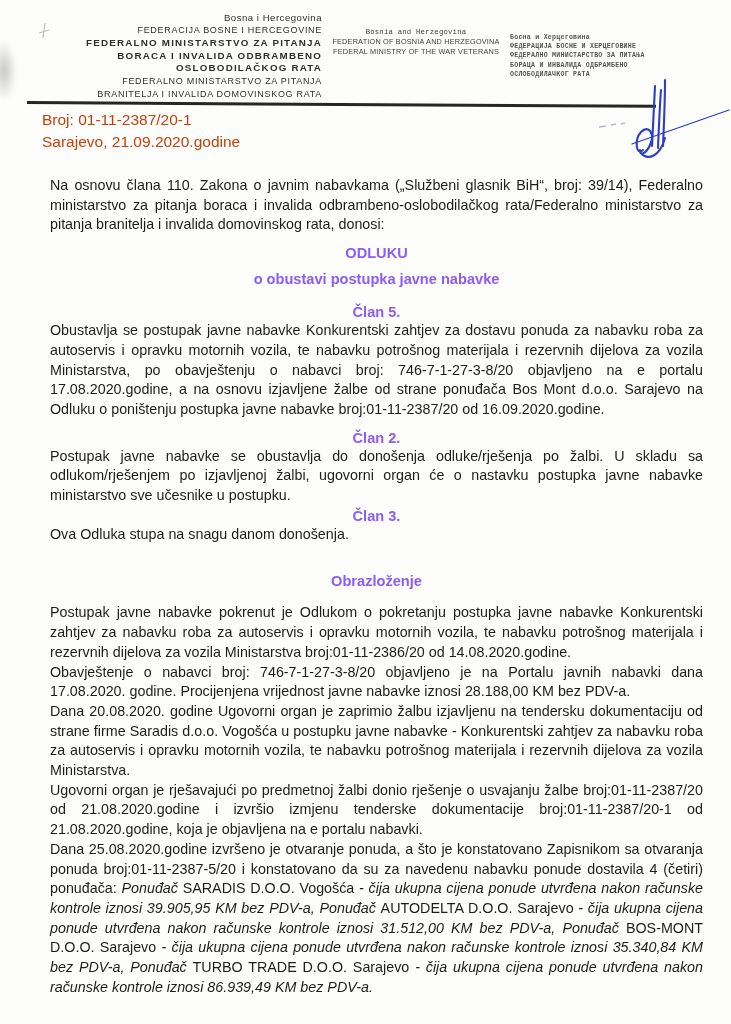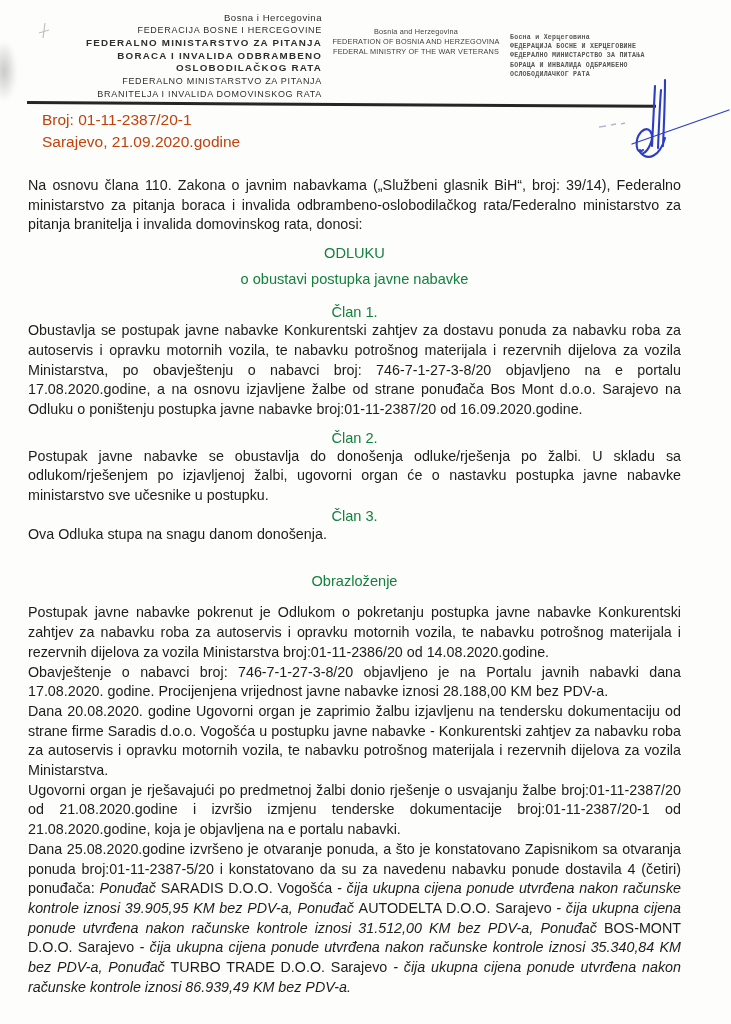--- a/index.html
+++ b/index.html
@@ -9,39 +9,39 @@
     font-family:"Liberation Sans",sans-serif;color:#1d1d1d;
   }
   
   .letterhead{position:absolute;top:12px;left:30px;right:18px;display:flex;}
   .h-left{width:292px;text-align:right;color:#2e2e2e;}
   .h-left .s1{font-size:9.6px;line-height:12.4px;letter-spacing:.5px;}
   .h-left .s2{font-size:9px;line-height:12.4px;letter-spacing:.7px;}
   .h-left .b {font-size:9.8px;line-height:12.8px;letter-spacing:1.2px;font-weight:bold;}
   .h-center{width:188px;text-align:center;padding-top:15px;color:#3e3e3e;
     font-size:7.3px;line-height:10px;letter-spacing:.2px;}
-  .h-center .cap{text-transform:none;}
+  .h-center .cap{text-transform:none;font-family:Liberation Mono, monospace;}
   .h-right{flex:1;text-align:left;padding-top:21px;color:#565656;
     font-family:Liberation Mono, monospace;font-weight:bold;
     font-size:6.6px;line-height:9.2px;letter-spacing:.25px;filter:blur(.35px);}
   .rule{position:absolute;top:101px;left:27px;width:629px;height:2.6px;
     background:#262626;transform:rotate(.35deg);transform-origin:left center;}
   
   .meta{position:absolute;top:109px;left:42px;font-size:15.5px;line-height:21.5px;color:#c2410c;}
   
   .signature{position:absolute;left:594px;top:76px;}
   .pencil{position:absolute;left:36px;top:18px;opacity:.55;}
   .smudge{position:absolute;left:-9px;top:40px;width:26px;height:62px;
     background:radial-gradient(ellipse at center,rgba(110,110,110,.38),rgba(110,110,110,0) 70%);
     filter:blur(2px);}
   
-  .body{position:absolute;top:176px;left:28px;width:653px;
+  .body{position:absolute;top:176px;left:50px;width:653px;
     font-size:14.3px;line-height:19.7px;}
   .body p{margin:0;text-align:justify;}
-  .ch{text-align:center;font-weight:normal;font-size:14.6px;line-height:18px;color:#15803d;}
+  .ch{text-align:center;font-weight:bold;font-size:14.6px;line-height:18px;color:#8b5cf6;}
   .t1{margin-top:9px;}
   .t2{margin-top:8px;}
   .h-c1{margin-top:15px;}
   .p-c1{margin-top:13px;}
   .h-c2{margin-top:9px;}
   .p-c2{margin-top:9px;}
   .h-c3{margin-top:1px;}
   .p-c3{margin-top:12px;}
   .h-obr{margin-top:28px;}
   .rationale{margin-top:13px;}
@@ -94,21 +94,21 @@
     <path d="M49,74 C42,80 40,64 47,56 C55,48 61,58 56,69 C52,78 46,80 46,74 M58,70 C59,52 60,28 61,10 M64,72 C65,48 66,26 67,14 M69,70 C70,48 71,18 71,4 M46,76 C54,86 66,80 71,62" fill="none" stroke-width="2.1" stroke-linecap="round" stroke="#2e3ec2"></path>
     <path d="M38,68 L135,34" fill="none" stroke-width="1.3" stroke-linecap="round" stroke="#2e3ec2"></path>
   </svg>
 
   <div class="body">
     <p>Na osnovu člana 110. Zakona o javnim nabavkama („Službeni glasnik BiH“, broj: 39/14), Federalno ministarstvo za pitanja boraca i invalida odbrambeno-oslobodilačkog rata/Federalno ministarstvo za pitanja branitelja i invalida domovinskog rata, donosi:</p>
 
     <div class="ch t1">ODLUKU</div>
     <div class="ch t2">o obustavi postupka javne nabavke</div>
 
-    <div class="ch h-c1">Član 1.</div>
+    <div class="ch h-c1">Član 5.</div>
     <p class="p-c1">Obustavlja se postupak javne nabavke Konkurentski zahtjev za dostavu ponuda za nabavku roba za autoservis i opravku motornih vozila, te nabavku potrošnog materijala i rezervnih dijelova za vozila Ministarstva, po obavještenju o nabavci broj: 746-7-1-27-3-8/20 objavljeno na e portalu 17.08.2020.godine, a na osnovu izjavljene žalbe od strane ponuđača Bos Mont d.o.o. Sarajevo na Odluku o poništenju postupka javne nabavke broj:01-11-2387/20 od 16.09.2020.godine.</p>
 
     <div class="ch h-c2">Član 2.</div>
     <p class="p-c2">Postupak javne nabavke se obustavlja do donošenja odluke/rješenja po žalbi. U skladu sa odlukom/rješenjem po izjavljenoj žalbi, ugovorni organ će o nastavku postupka javne nabavke ministarstvo sve učesnike u postupku.</p>
 
     <div class="ch h-c3">Član 3.</div>
     <p class="p-c3">Ova Odluka stupa na snagu danom donošenja.</p>
 
     <div class="ch h-obr">Obrazloženje</div>
 

